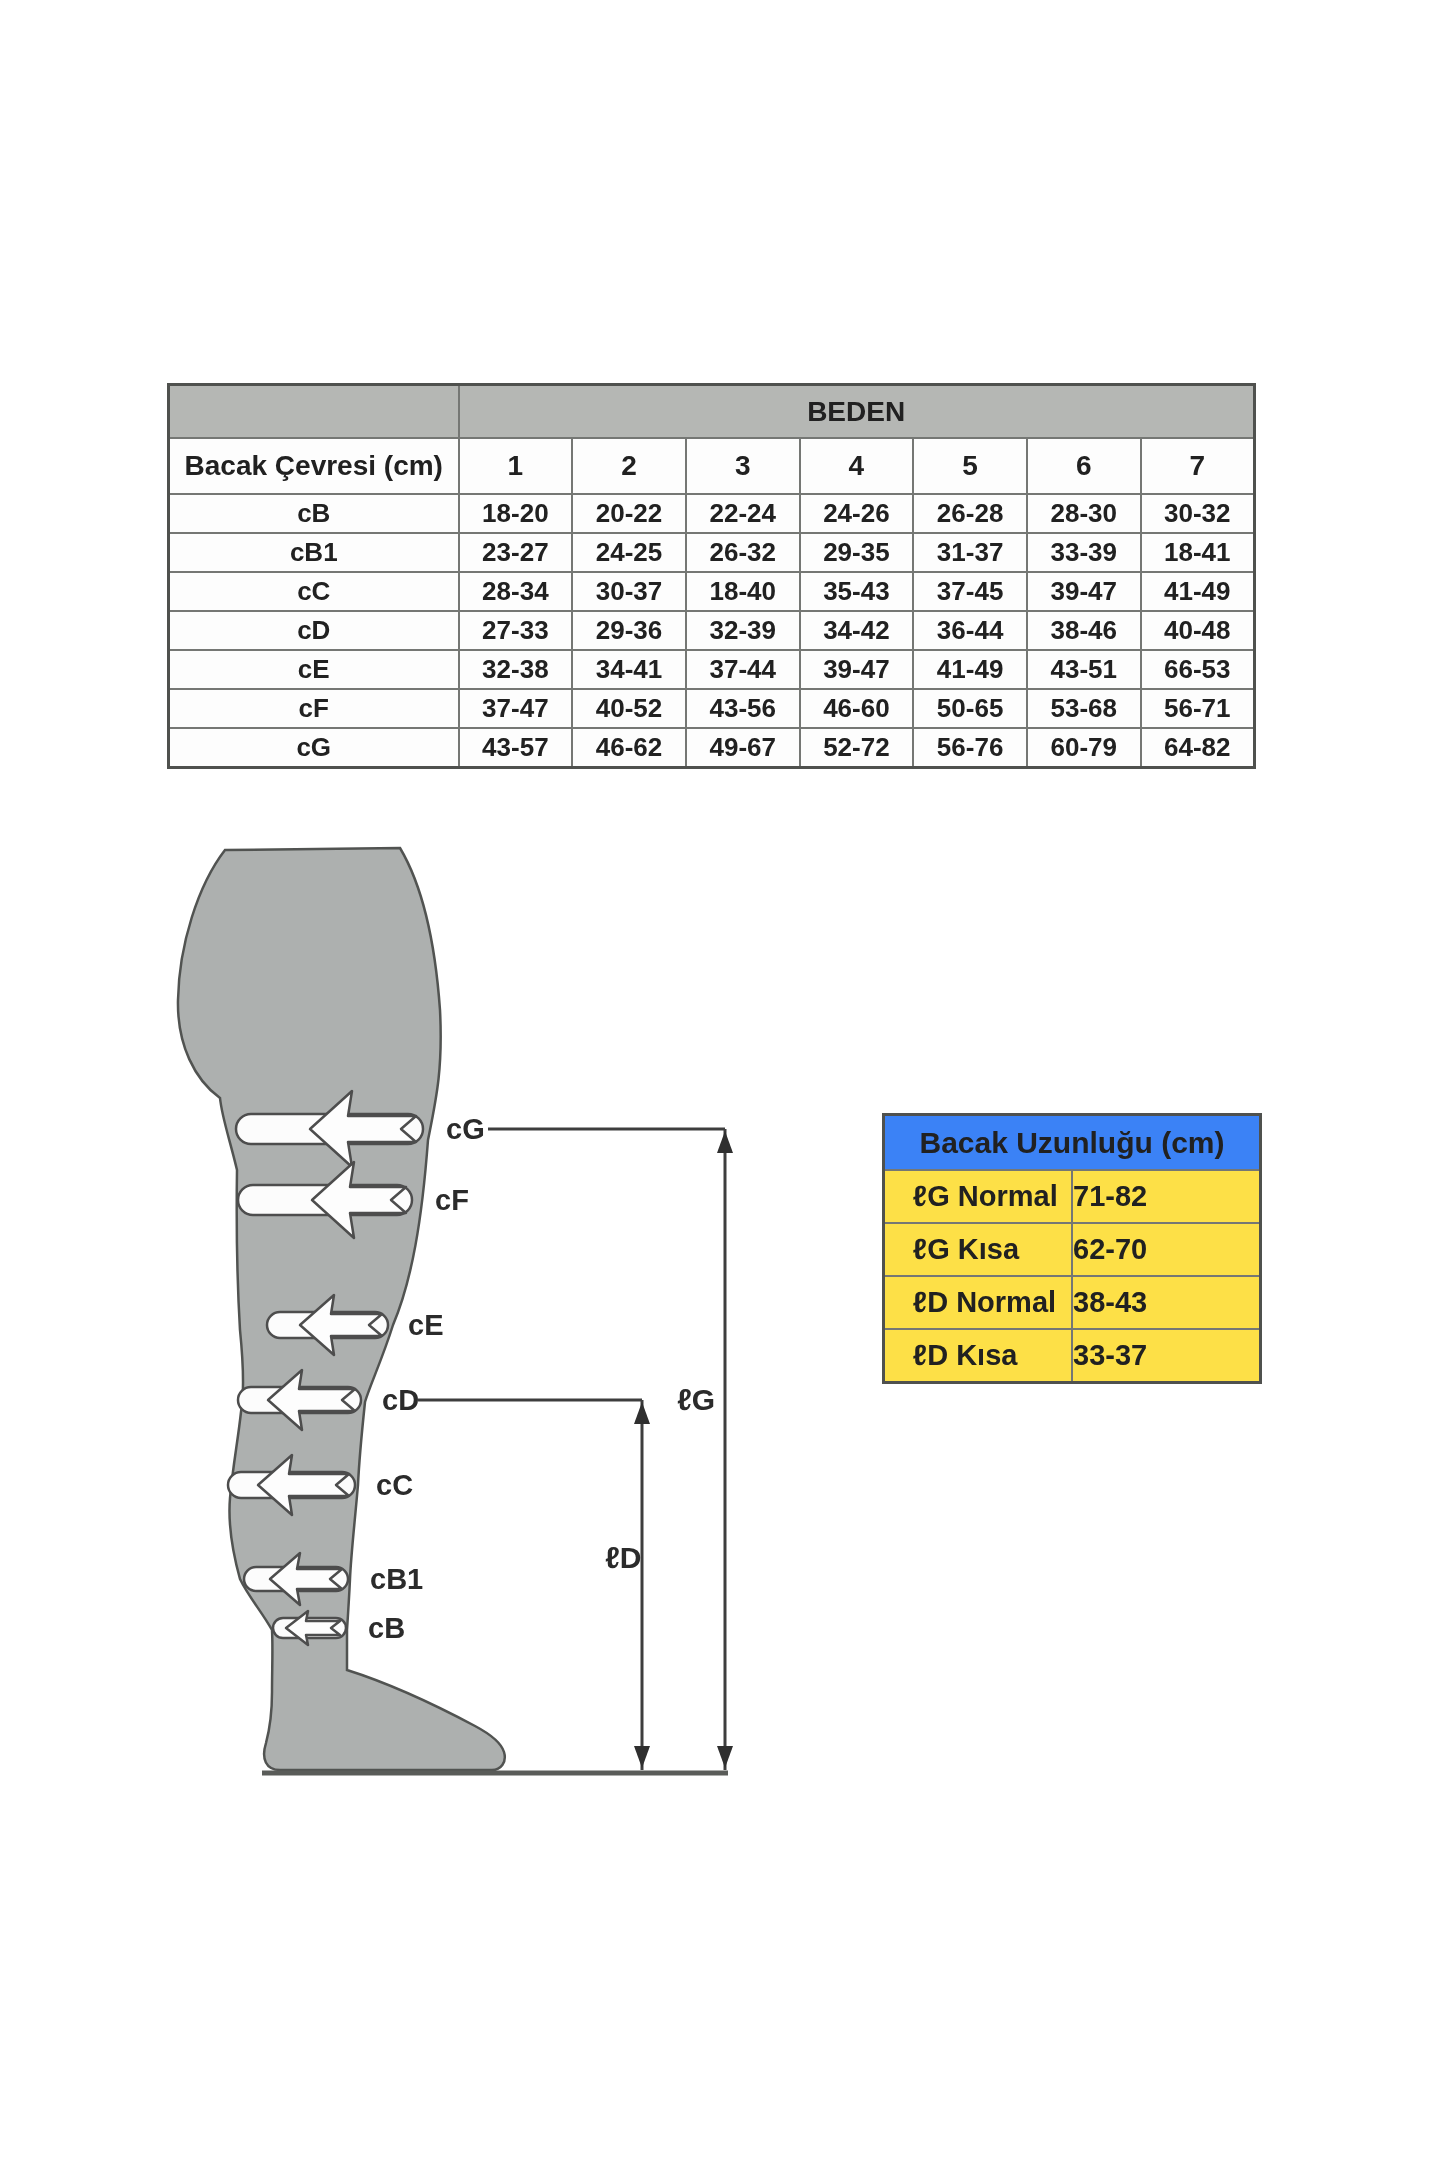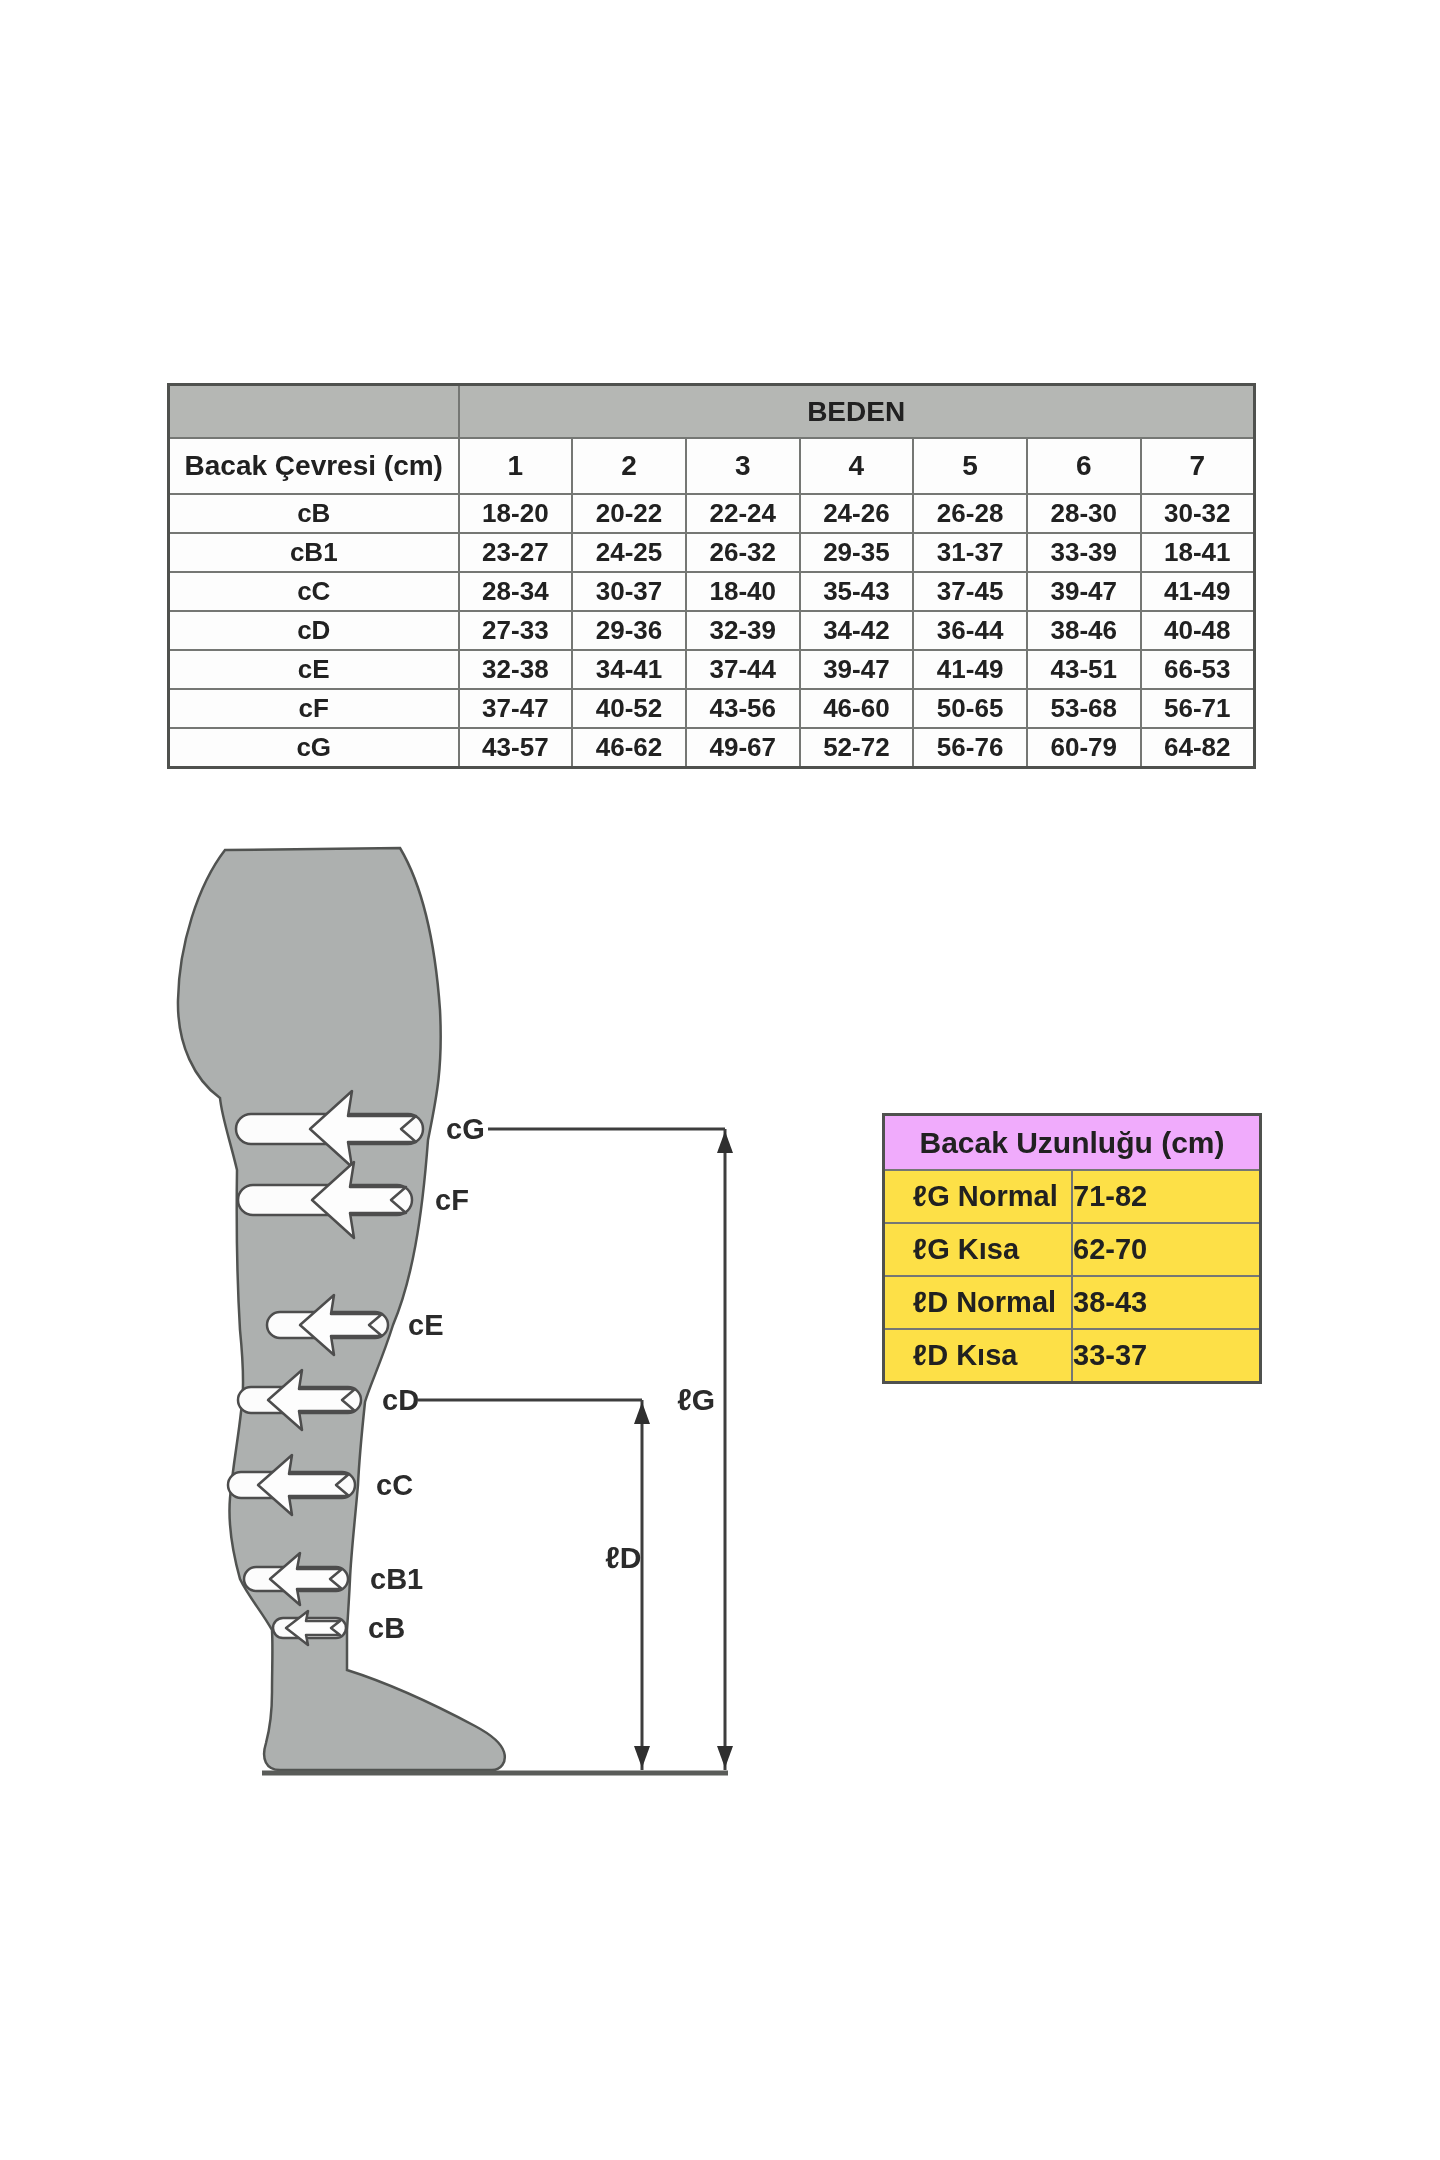--- a/index.html
+++ b/index.html
@@ -30,21 +30,21 @@
   table.length-table {
     position:absolute; left:882px; top:1113px; width:380px;
     border-collapse:collapse; table-layout:fixed;
     border:3px solid #4f514e;
   }
   table.length-table td {
     border:2px solid #757774; vertical-align:middle;
     font-size:29px; font-weight:700; color:#212121; background:#fde047;
     padding:0; white-space:nowrap;
   }
-  table.length-table tr.hdr td { height:53px; background:#f0abfc; text-align:center; font-size:30px; }
+  table.length-table tr.hdr td { height:53px; background:#3b82f6; text-align:center; font-size:30px; }
   table.length-table tr.row td { height:51px; }
   table.length-table td.lbl { text-align:left; padding-left:28px; width:190px; }
   table.length-table td.val { text-align:left; }
 
   
   .diagram { position:absolute; left:150px; top:840px; width:620px; height:950px; }
   .band-strap { fill:#fcfcfc; stroke:#4d4d4d; stroke-width:2.5; }
   .band-arrow { fill:#fdfdfd; stroke:#4d4d4d; stroke-width:2.5; stroke-linejoin:round; }
   .band-label { font-family:"Liberation Sans","DejaVu Sans",sans-serif; font-size:29px; font-weight:700; fill:#2b2b2b; }
   .len-label  { font-family:"Liberation Sans","DejaVu Sans",sans-serif; font-size:30px; font-weight:700; fill:#2b2b2b; }

